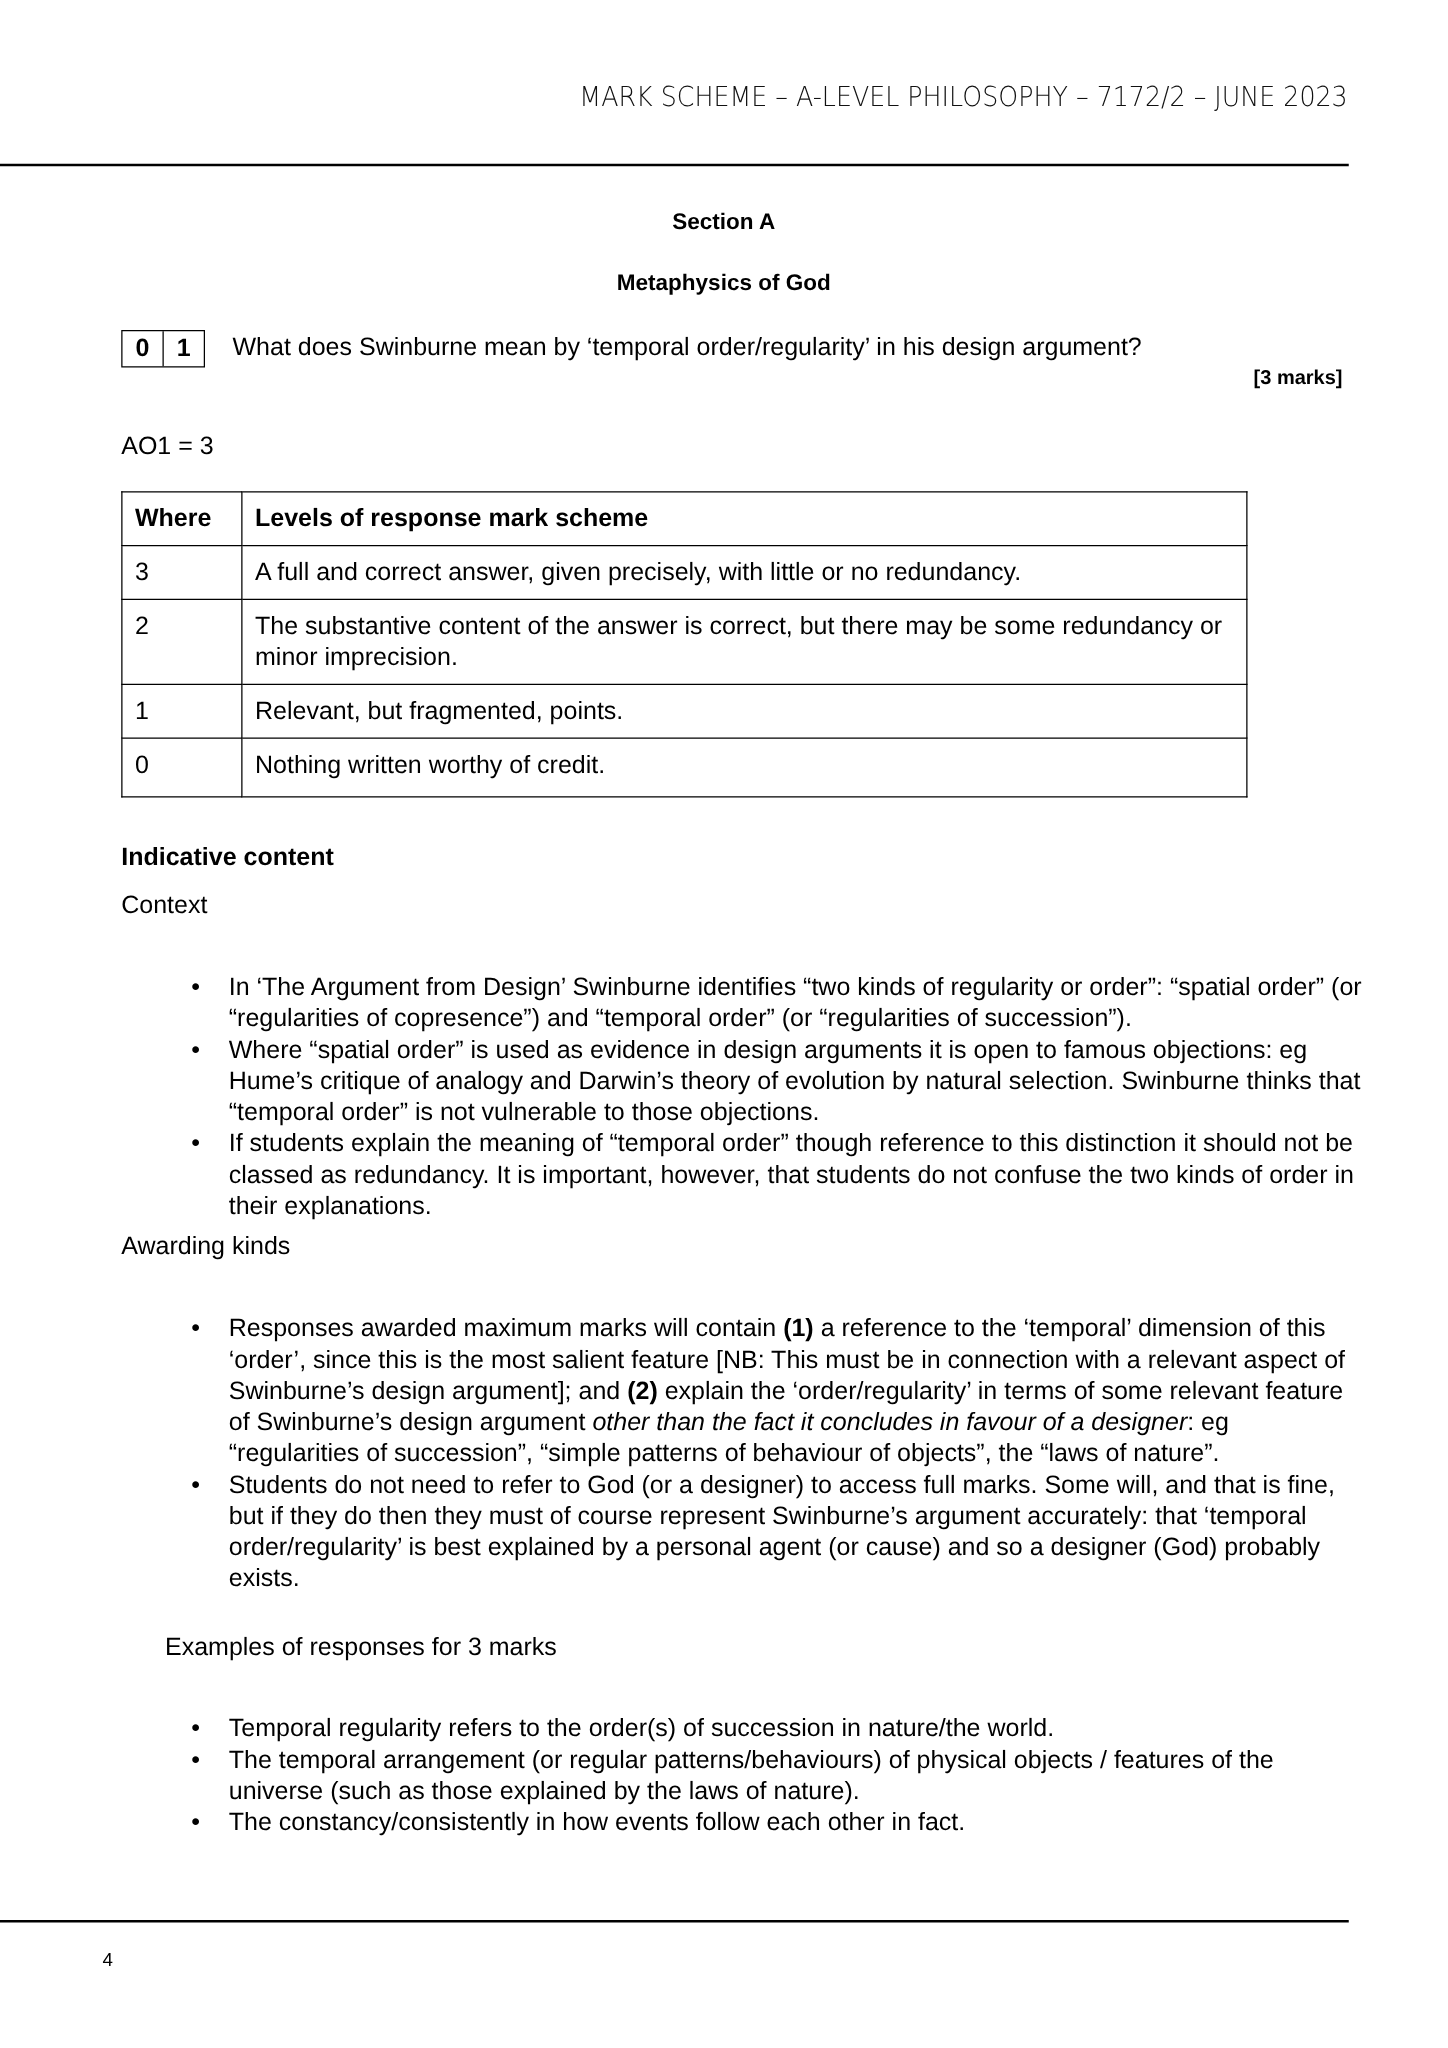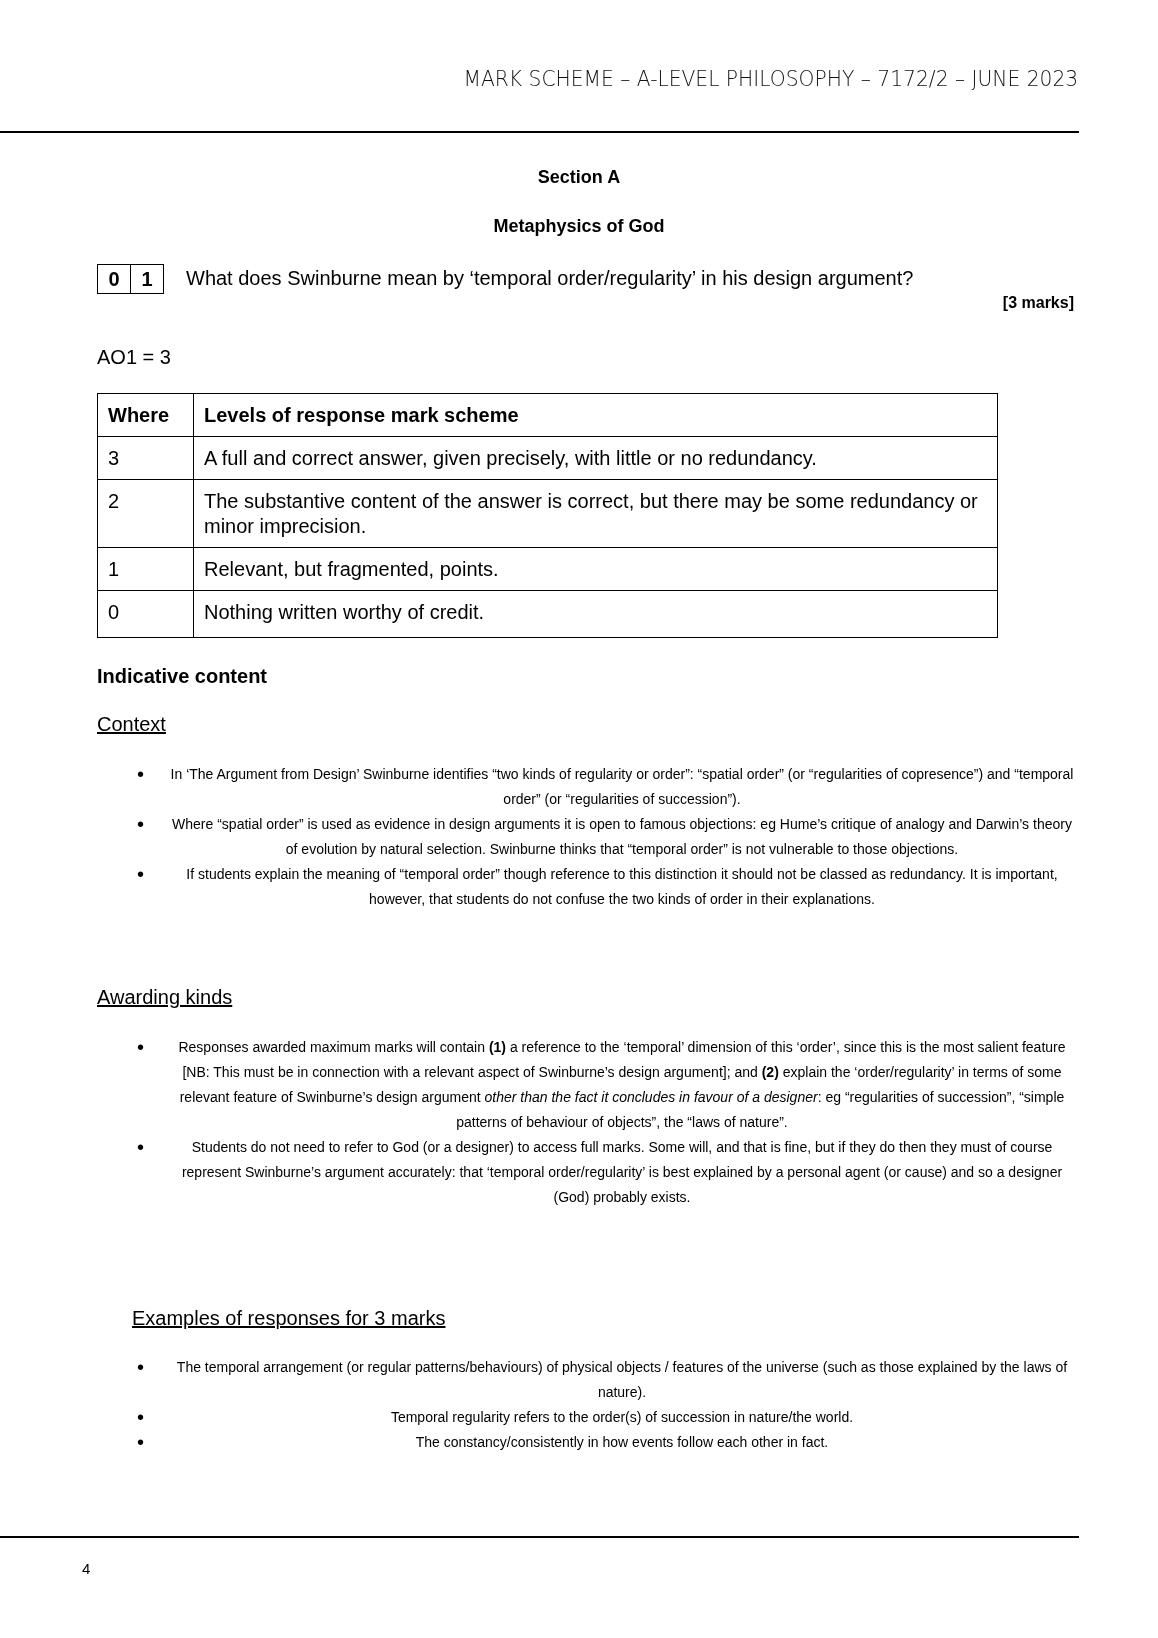--- a/index.html
+++ b/index.html
@@ -24,23 +24,23 @@
     table.scheme {
       position: absolute; left: 97px; top: 393px; width: 901px;
       border-collapse: collapse; font-size: 20px;
     }
     table.scheme th, table.scheme td {
       border: 1.5px solid #000; text-align: left; vertical-align: top;
       padding: 9px 10px 8px 10px; line-height: 25px;
     }
     table.scheme th { font-weight: bold; }
     table.scheme col.c1 { width: 96px; }
-    .h-bold { font-weight: bold; font-size: 20px; }
-    .h-ul { text-decoration: underline; font-size: 20px; }
-    ul.bul { position: absolute; margin: 0; padding: 0; list-style: none; font-size: 14px; line-height: 25px; text-align: center; }
+    .h-bold { font-weight: bold; font-size: 20px; margin-top: 10px; }
+    .h-ul { font-size: 20px; }
+    ul.bul { position: absolute; margin: 16px; padding: 0; list-style: none; font-size: 20px; line-height: 25px; }
     ul.bul li { position: relative; padding-left: 0; }
     ul.bul li::before {
       content: "\2022"; position: absolute; left: -30px; top: 0; font-size: 20px;
     }
     .pagenum { left: 82px; top: 1560px; font-size: 15px; }
     b.inline { font-weight: bold; }
     i.inline { font-style: italic; }
   </style>
 </head>
 <body>
@@ -102,19 +102,19 @@
 <div class="abs h-ul" style="left:97px; top:986px;">Awarding kinds</div>
 
 <ul class="bul" style="left:167px; top:1035px; width:910px;">
   <li><span>Responses awarded maximum marks will contain </span><b class="inline">(1)</b><span> a reference to the ‘temporal’ dimension of this ‘order’, since this is the most salient feature [NB: This must be in connection with a relevant aspect of Swinburne’s design argument]; and </span><b class="inline">(2)</b><span> explain the ‘order/regularity’ in terms of some relevant feature of Swinburne’s design argument </span><i class="inline">other than the fact it concludes in favour of a designer</i><span>: eg “regularities of succession”, “simple patterns of behaviour of objects”, the “laws of nature”.</span></li>
   <li>Students do not need to refer to God (or a designer) to access full marks. Some will, and that is fine, but if they do then they must of course represent Swinburne’s argument accurately: that ‘temporal order/regularity’ is best explained by a personal agent (or cause) and so a designer (God) probably exists.</li>
 </ul>
 
 <div class="abs h-ul" style="left:132px; top:1307px;">Examples of responses for 3 marks</div>
 
 <ul class="bul" style="left:167px; top:1355px; width:910px;">
+  <li>Temporal regularity refers to the order(s) of succession in nature/the world.</li>
   <li>The temporal arrangement (or regular patterns/behaviours) of physical objects / features of the universe (such as those explained by the laws of nature).</li>
-  <li>Temporal regularity refers to the order(s) of succession in nature/the world.</li>
   <li>The constancy/consistently in how events follow each other in fact.</li>
 </ul>
 
 <div class="abs rule" style="top:1536px; width:1079px;"></div>
 <div class="abs pagenum">4</div>
 
 </body></html>

